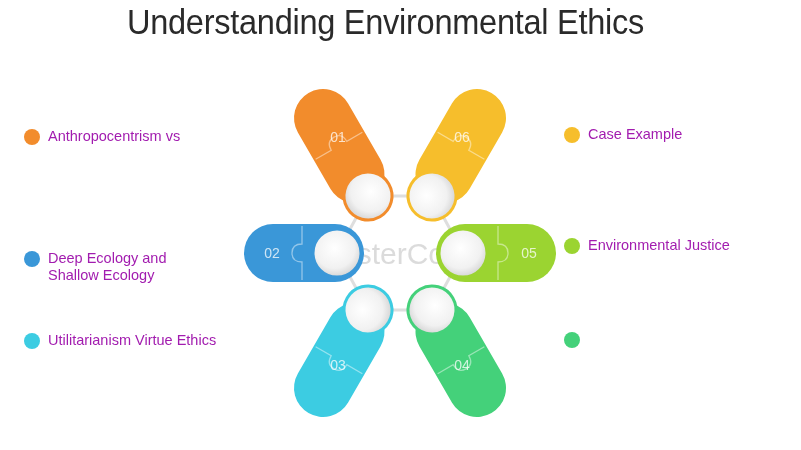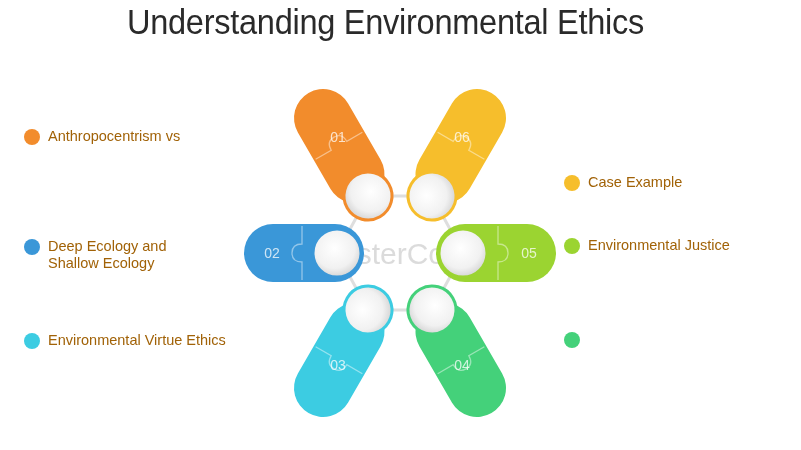--- a/index.html
+++ b/index.html
@@ -7,44 +7,44 @@
     width: 801px; height: 450px; background: #ffffff; position: relative; overflow: hidden;
     font-family: "Liberation Sans", sans-serif;
   }
   .title {
     position: absolute; left: 0; top: 2px; width: 771px; text-align: center;
     font-size: 35px; color: #2a2a2a; letter-spacing: -0.3px;
     transform: scaleX(0.93); transform-origin: center;
   }
   .item { position: absolute; display: flex; align-items: flex-start; }
   .dot { width: 16px; height: 16px; border-radius: 50%; flex: none; margin-top: 1px; }
-  .item-text { margin-left: 8px; font-size: 14.5px; line-height: 17px; color: #a16207; }
+  .item-text { margin-left: 8px; font-size: 14.5px; line-height: 17px; color: #a21caf; }
   svg.flower { position: absolute; left: 0; top: 0; }
   .petal-label { font-family: "Liberation Sans", sans-serif; font-size: 14px; fill: rgba(255,255,255,0.75); }
   .watermark { font-family: "Liberation Sans", sans-serif; font-size: 30px; fill: rgba(190,190,190,0.55); }
 </style>
 </head>
 <body>
 
 <div class="title">Understanding Environmental Ethics</div>
 
 <div class="item" style="left:24px; top:128px;">
   <span class="dot" style="background:#f28c2c"></span>
   <span class="item-text" style="width:190px">Anthropocentrism vs</span>
 </div>
-<div class="item" style="left:24px; top:238px;">
+<div class="item" style="left:24px; top:250px;">
   <span class="dot" style="background:#3a97d8"></span>
   <span class="item-text" style="width:165px">Deep Ecology and Shallow Ecology</span>
 </div>
 <div class="item" style="left:24px; top:332px;">
   <span class="dot" style="background:#3ccce2"></span>
-  <span class="item-text" style="width:185px">Environmental Virtue Ethics</span>
+  <span class="item-text" style="width:185px">Utilitarianism Virtue Ethics</span>
 </div>
 
-<div class="item" style="left:564px; top:126px;margin-top:48px;">
+<div class="item" style="left:564px; top:126px;">
   <span class="dot" style="background:#f6be2c"></span>
   <span class="item-text" style="width:200px">Case Example</span>
 </div>
 <div class="item" style="left:564px; top:237px;">
   <span class="dot" style="background:#9bd431"></span>
   <span class="item-text" style="width:220px">Environmental Justice</span>
 </div>
 <div class="item" style="left:564px; top:331px;">
   <span class="dot" style="background:#44d17a"></span>
 </div>

